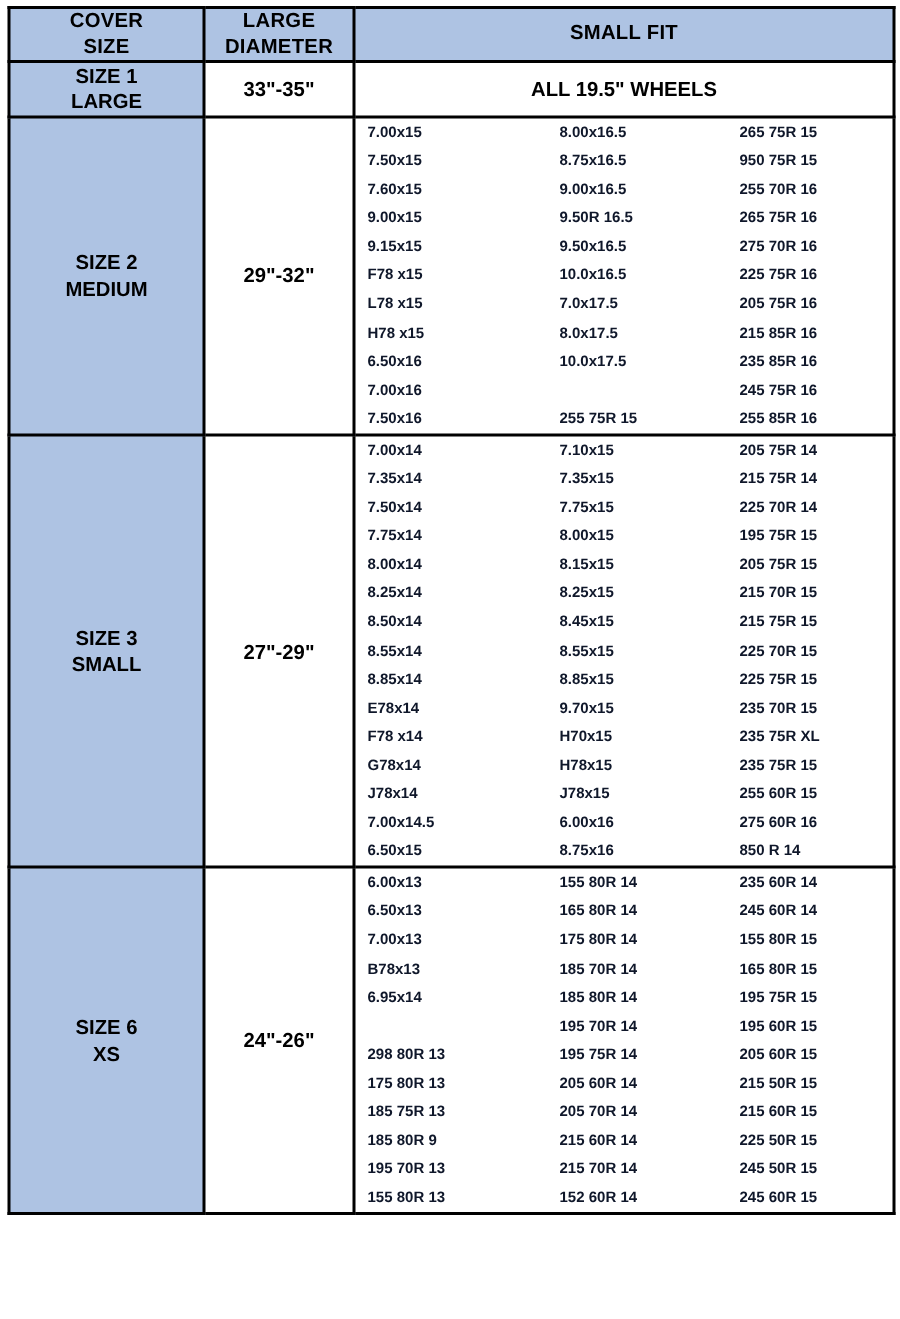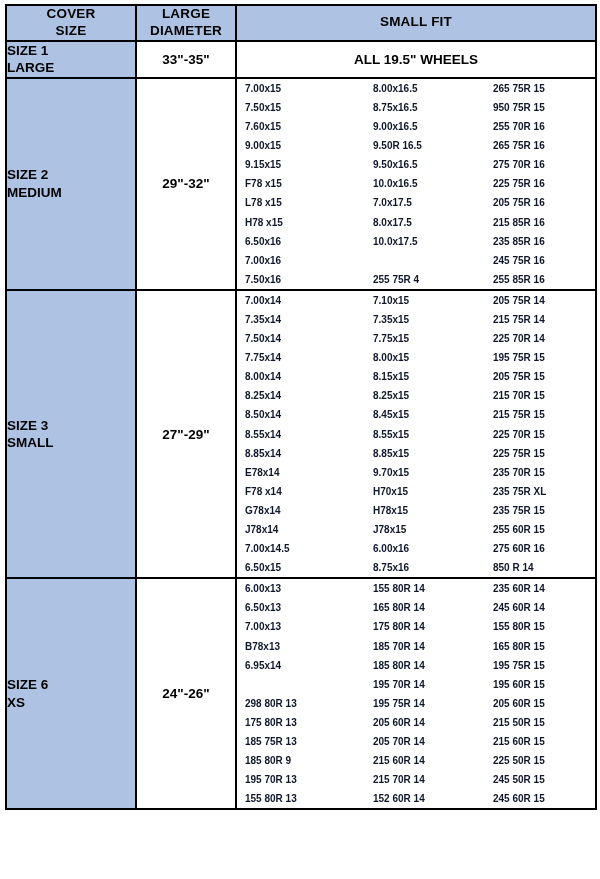--- a/index.html
+++ b/index.html
@@ -41,20 +41,21 @@
     text-align: center;
     font-size: 13.5px;
     font-weight: bold;
     letter-spacing: 0.2px;
     line-height: 1.25;
     padding: 6px 2px;
     color: #000;
   }
   td.sizecell {
     background: #aec3e3;
+    text-align: center;
     font-size: 13.5px;
     font-weight: bold;
     line-height: 1.3;
     color: #000;
   }
   td.diacell {
     background: #ffffff;
     text-align: center;
     font-size: 13.5px;
     font-weight: bold;
@@ -155,21 +156,21 @@
             <div class="cell">H78 x15</div>
             <div class="cell">8.0x17.5</div>
             <div class="cell">215 85R 16</div>
             <div class="cell">6.50x16</div>
             <div class="cell">10.0x17.5</div>
             <div class="cell">235 85R 16</div>
             <div class="cell">7.00x16</div>
             <div class="cell"></div>
             <div class="cell">245 75R 16</div>
             <div class="cell">7.50x16</div>
-            <div class="cell">255 75R 4</div>
+            <div class="cell">255 75R 15</div>
             <div class="cell">255 85R 16</div>
           </div>
         </td>
       </tr>
 
       <tr>
         <td class="sizecell">
           <div>SIZE 3</div>
           <div>SMALL</div>
         </td>

